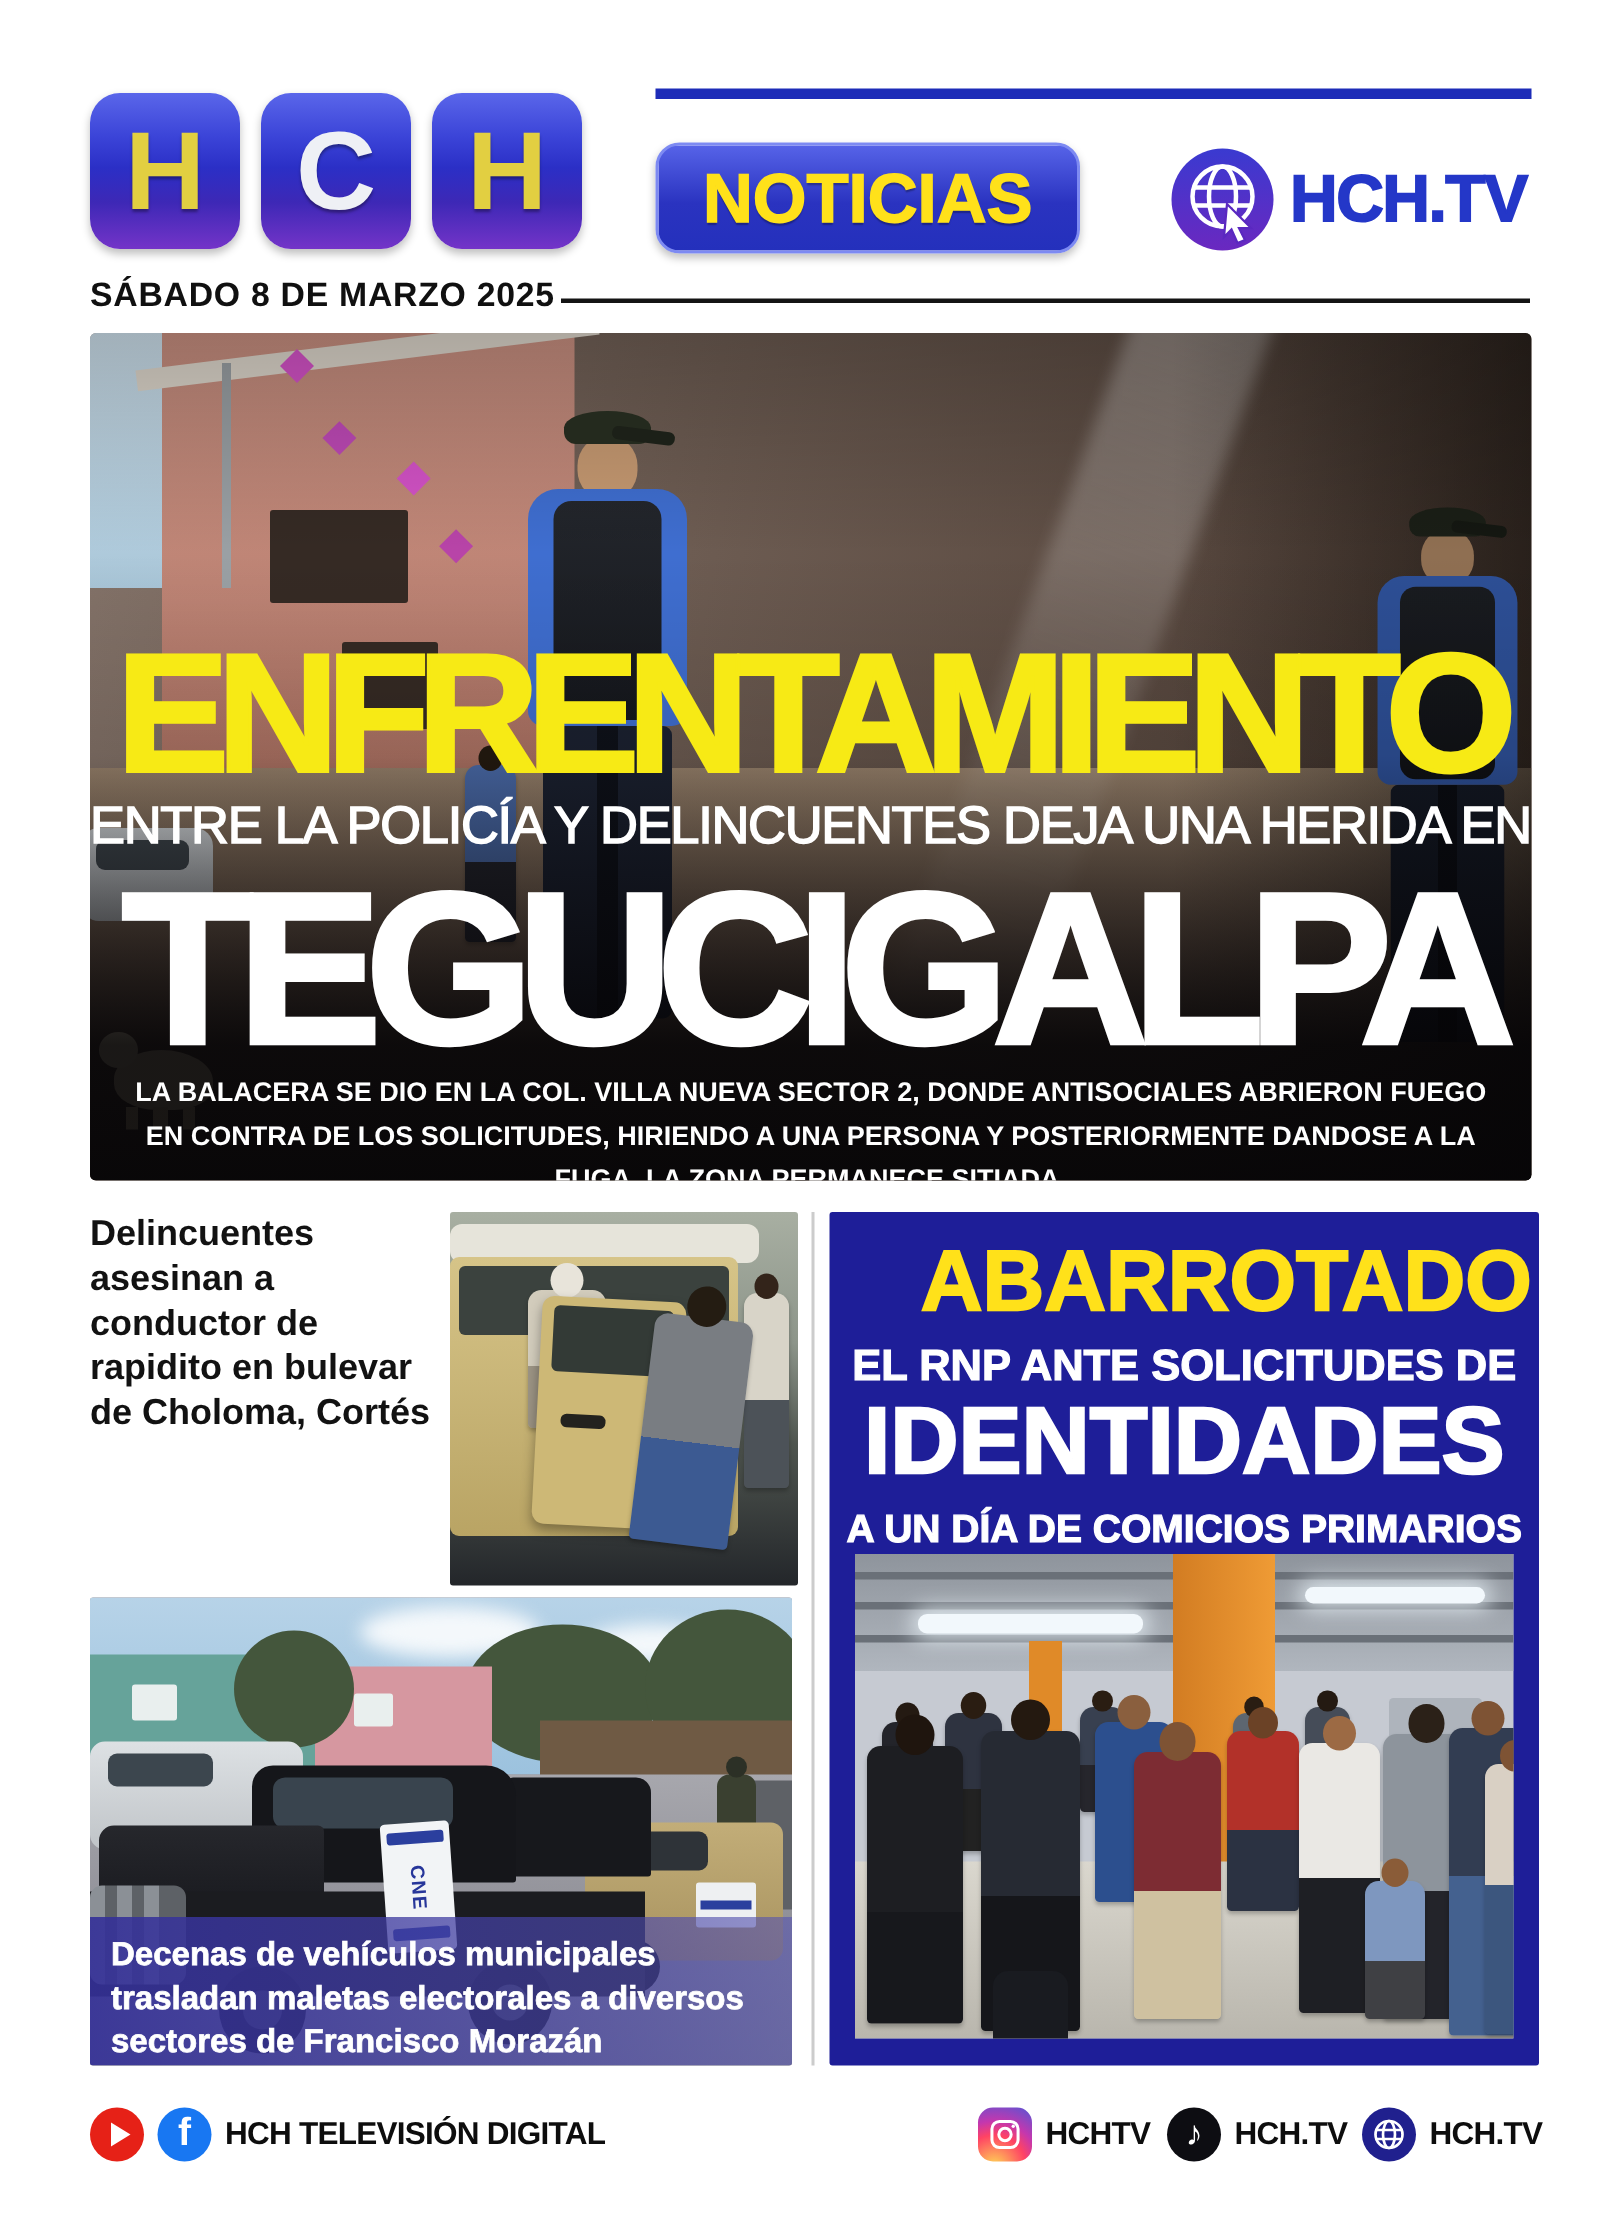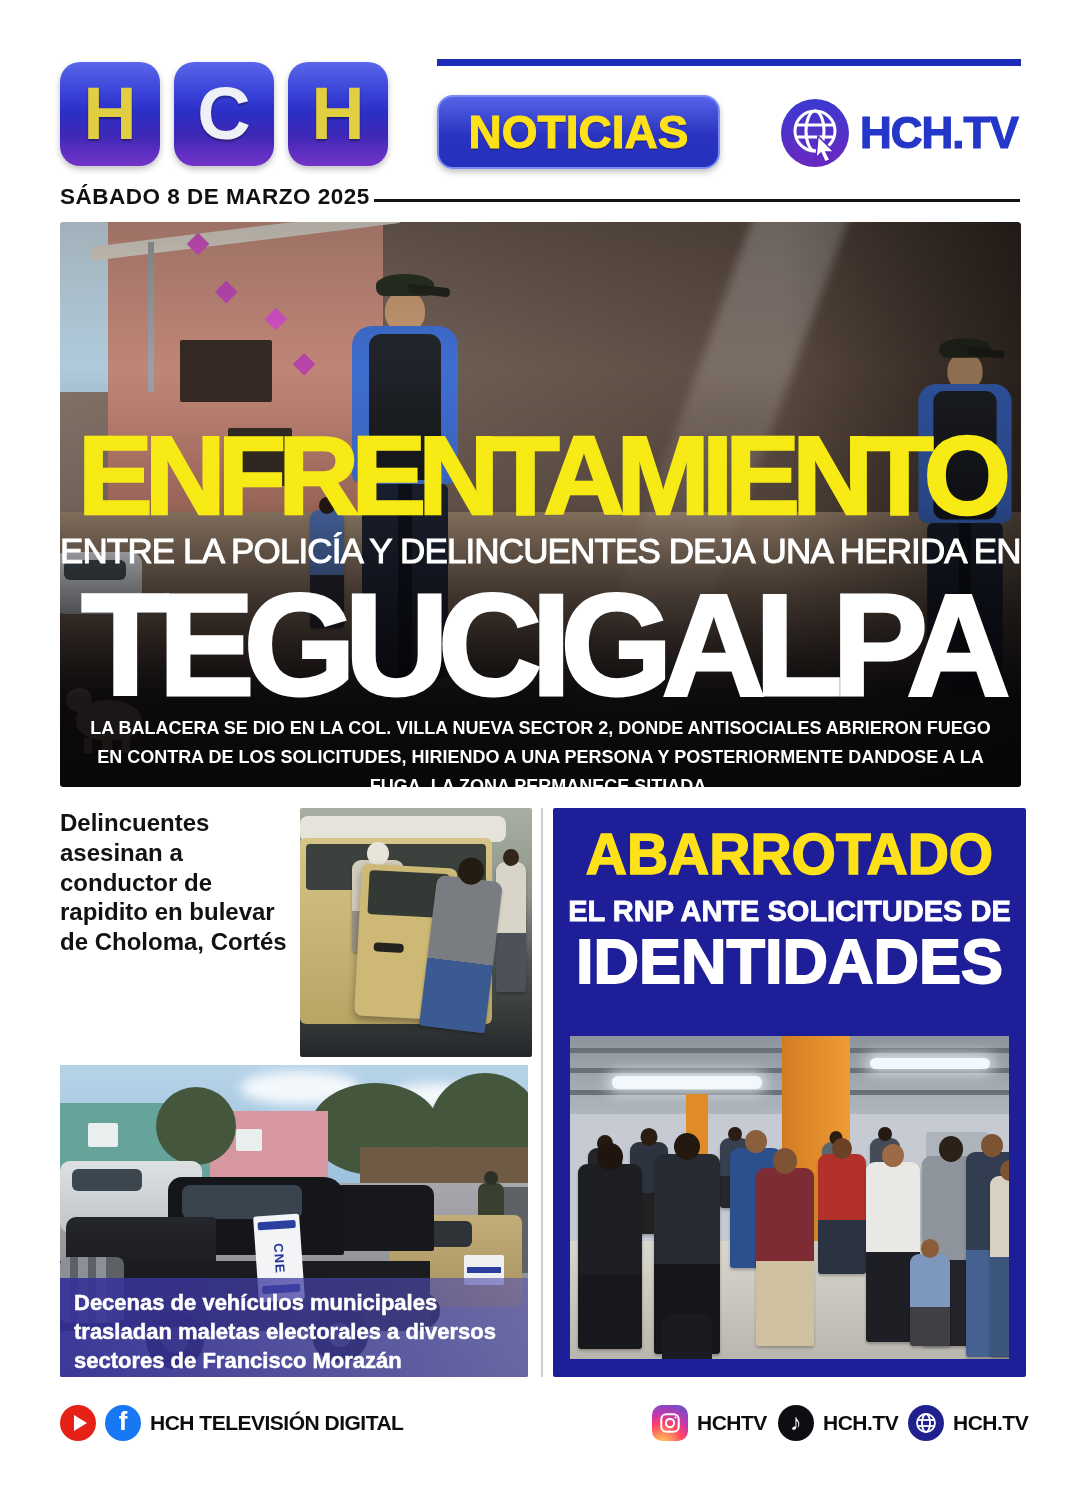--- a/index.html
+++ b/index.html
@@ -77,21 +77,21 @@
   .van-win{left:6px;top:36px;width:180px;height:46px;background:#3b423e;border-radius:4px;}
   .van-door{left:58px;top:58px;width:96px;height:152px;background:#cdb876;border-radius:8px;transform:rotate(3deg);
     box-shadow:0 4px 8px rgba(0,0,0,.35);}
   .van-door::before{content:"";position:absolute;left:8px;top:6px;width:80px;height:44px;background:#333a36;border-radius:4px;}
   .van-door::after{content:"";position:absolute;left:16px;top:78px;width:30px;height:9px;background:#23221e;border-radius:4px;}
   .vdivider{left:541px;top:808px;width:2px;height:569px;background:#cccccc;}
 
   
   .panel{left:553px;top:808px;width:473px;height:569px;background:#1e1e98;border-radius:2px;}
   .rk{left:0;top:18px;width:100%;text-align:center;font-size:57px;font-weight:900;color:#ffe11a;
-    line-height:1;-webkit-text-stroke:1.5px #ffe11a;}
+    line-height:1;padding-left:28px;-webkit-text-stroke:1.5px #ffe11a;}
   .rs{left:0;top:87px;width:100%;text-align:center;font-size:29px;font-weight:800;color:#fff;-webkit-text-stroke:.8px #fff;}
   .rh{left:0;top:122px;width:100%;text-align:center;font-size:63px;font-weight:900;color:#ffffff;
     line-height:1;-webkit-text-stroke:1.8px #fff;}
   .rt{left:0;top:196px;width:100%;text-align:center;font-size:26px;font-weight:800;color:#fff;-webkit-text-stroke:.8px #fff;}
   .crowd{left:17px;top:228px;width:439px;height:323px;overflow:hidden;background:#c6cad2;}
   .ceil{left:0;top:0;width:100%;height:78px;background:linear-gradient(180deg,#8e949c,#b0b6be);}
   .pipe{position:absolute;width:100%;height:5px;background:#6a7078;}
   .lightbar{position:absolute;background:#f2f8fc;border-radius:6px;box-shadow:0 0 14px 4px rgba(240,250,255,.8);}
   .pillar{left:212px;top:0;width:68px;height:208px;background:linear-gradient(90deg,#d27c22,#ef9b35);}
   .pillar2{left:116px;top:58px;width:22px;height:132px;background:#e08a28;}
@@ -245,20 +245,21 @@
     <div class="abs van-door"></div>
     <div class="pp" style="left:128px;top:70px;width:66px;height:152px;--sh:#797d82;--pt:#3c5a92;--sk:#241c12;--hw:26px;transform:rotate(7deg)"></div>
   </div>
 
   <div class="abs vdivider"></div>
 
   <div class="abs panel">
     <div class="abs rk">ABARROTADO</div>
     <div class="abs rs">EL RNP ANTE SOLICITUDES DE</div>
     <div class="abs rh">IDENTIDADES</div>
+    <div class="abs rt">A UN DÍA DE COMICIOS PRIMARIOS</div>
 
     <div class="abs crowd">
       <div class="abs ceil"></div>
       <div class="pipe" style="top:12px"></div>
       <div class="pipe" style="top:32px"></div>
       <div class="pipe" style="top:54px"></div>
       <div class="lightbar" style="left:42px;top:40px;width:150px;height:13px"></div>
       <div class="lightbar" style="left:300px;top:22px;width:120px;height:11px"></div>
       <div class="abs pillar2"></div>
       <div class="abs pillar"></div>

